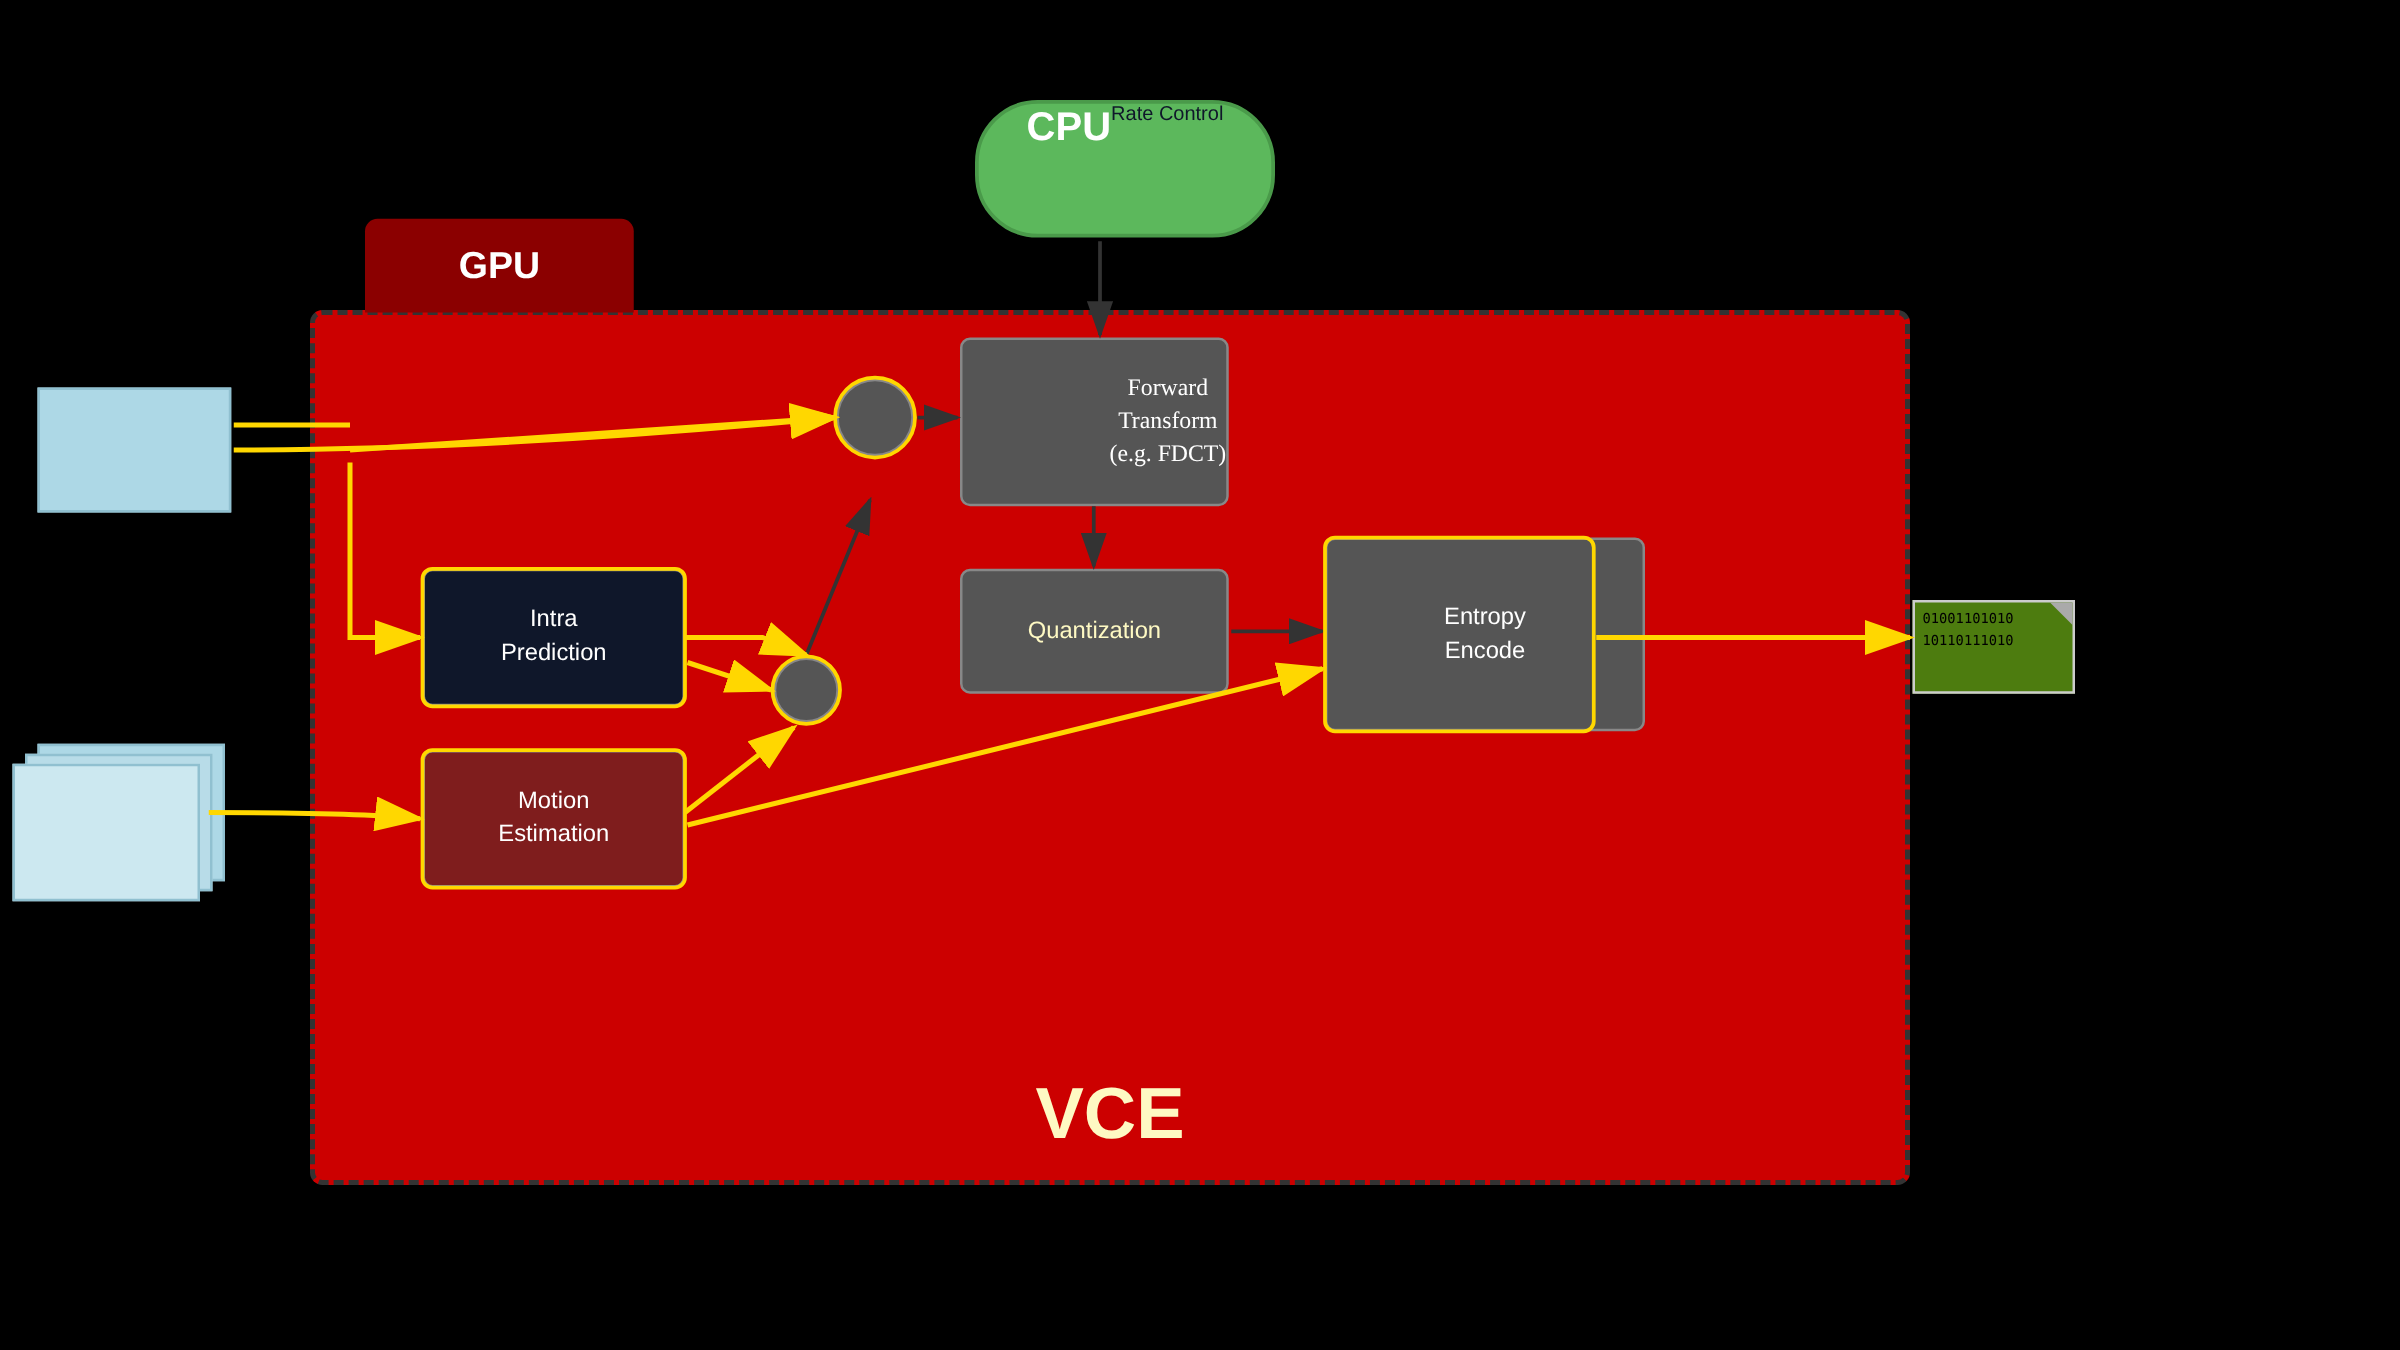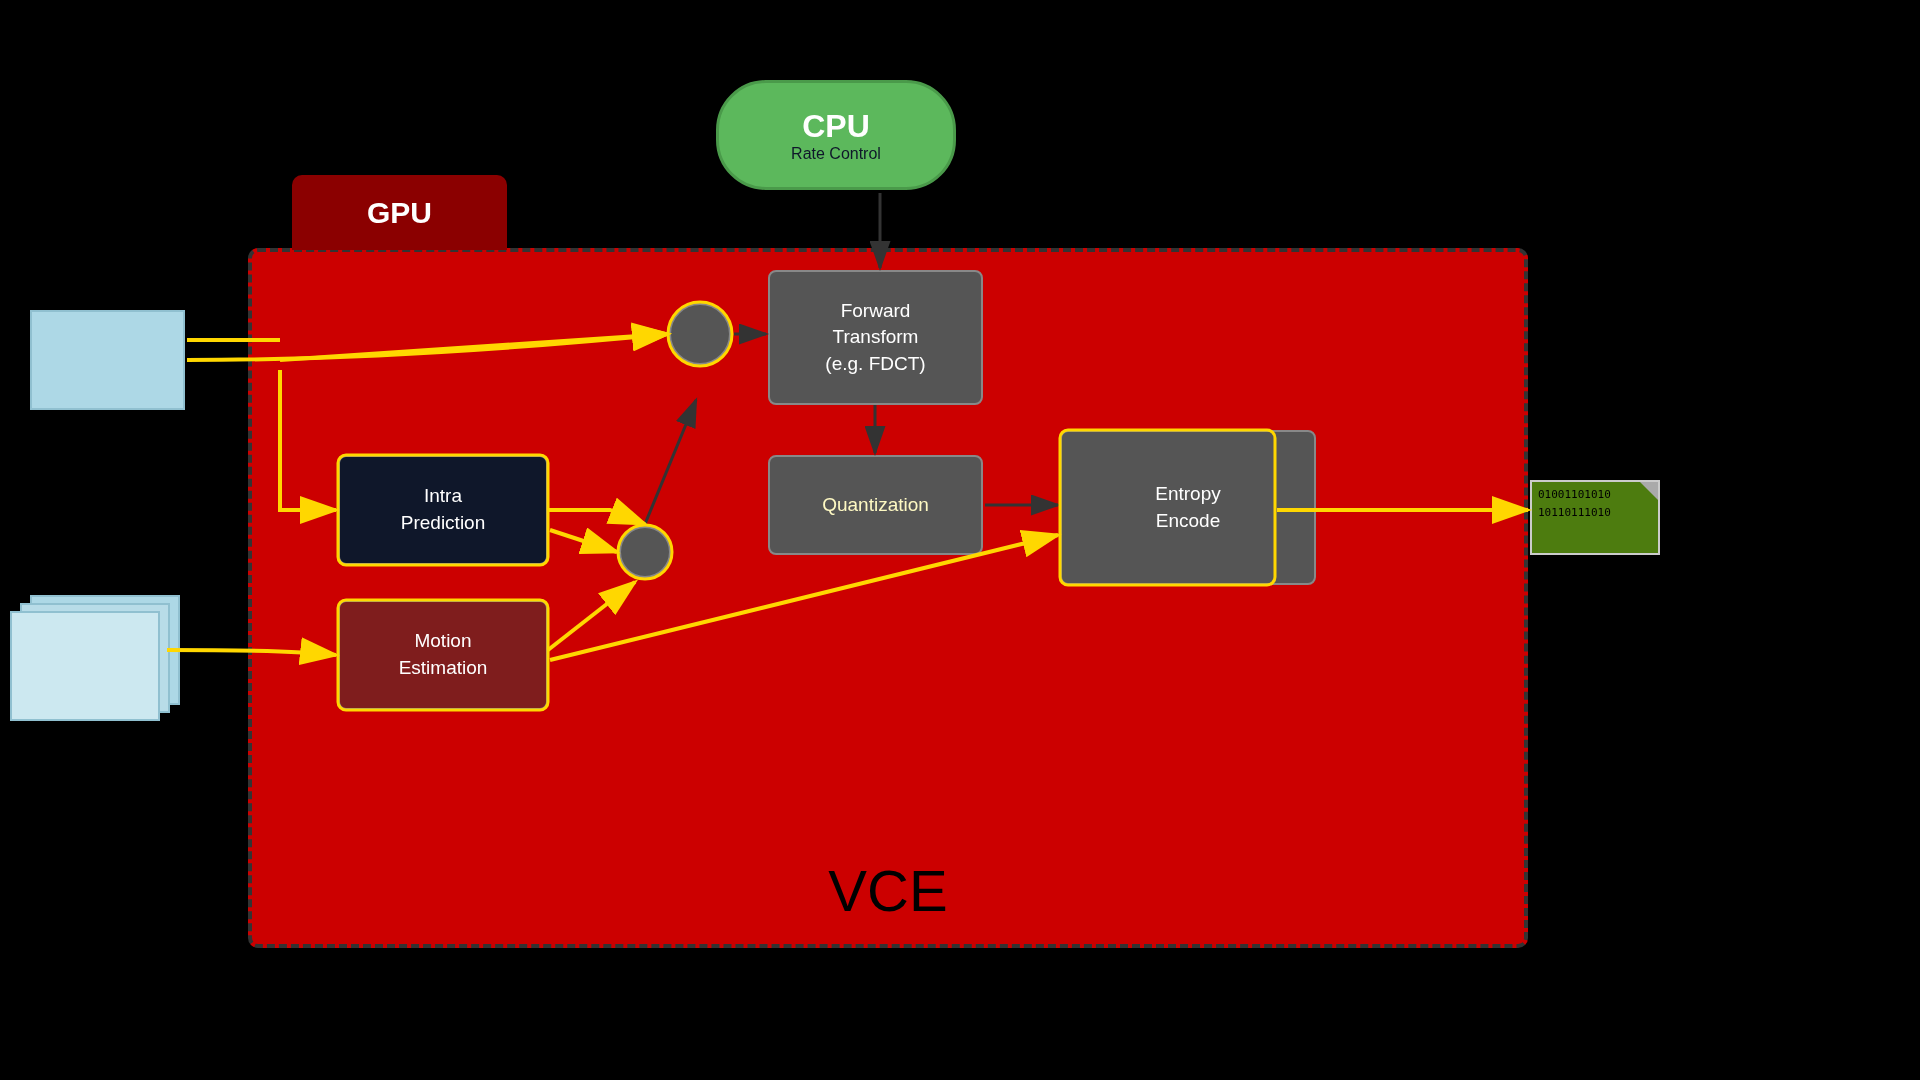--- a/index.html
+++ b/index.html
@@ -16,28 +16,27 @@
       position: absolute;
       top: 0; left: 0;
       width: 1920px;
       height: 1080px;
     }
 
     
     .cpu-box {
       position: absolute;
       top: 80px;
-      left: 716px;
+      left: 780px;
       width: 240px;
       height: 110px;
       background: #5cb85c;
       border-radius: 50px;
       display: flex;
-      flex-direction: column;
-      align-items: center;
+      flex-direction: row;
       justify-content: center;
       border: 3px solid #4a9a4a;
     }
     .cpu-label {
       font-size: 32px;
       font-weight: bold;
       color: white;
     }
     .cpu-sublabel {
       font-size: 16px;
@@ -75,38 +74,39 @@
       background: #cc0000;
       border: 4px dashed #333;
       border-radius: 10px;
     }
     .vce-label {
       position: absolute;
       bottom: 20px;
       left: 50%;
       transform: translateX(-50%);
       font-size: 58px;
-      font-weight: normal;
-      color: #000000;
+      font-weight: bold;
+      color: #fef9c3;
     }
 
     
     .forward-transform {
       position: absolute;
       top: 270px;
       left: 768px;
       width: 215px;
       height: 135px;
       background: #555;
       border: 2px solid #888;
       border-radius: 8px;
       display: flex;
       align-items: center;
-      justify-content: center;
+      justify-content: flex-end;
       text-align: center;
+      font-family: Liberation Serif, serif;
     }
     .forward-transform span {
       font-size: 19px;
       color: white;
       line-height: 1.4;
     }
 
     
     .quantization {
       position: absolute;

